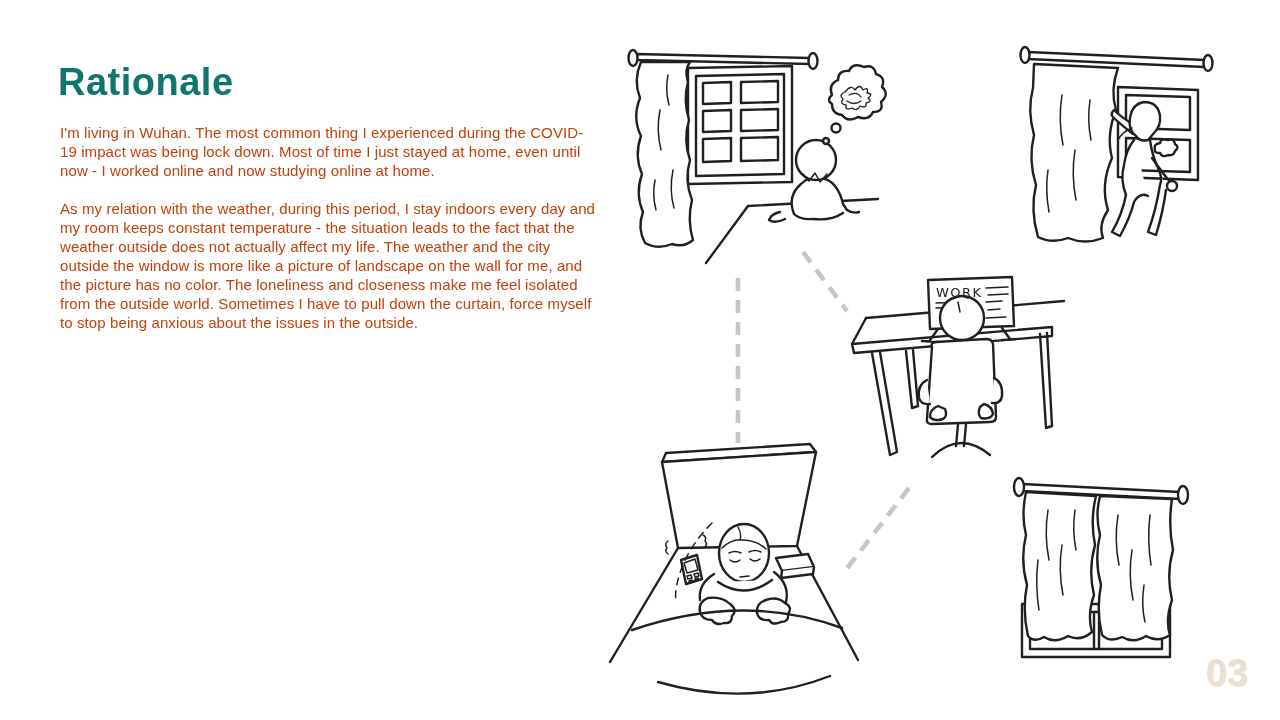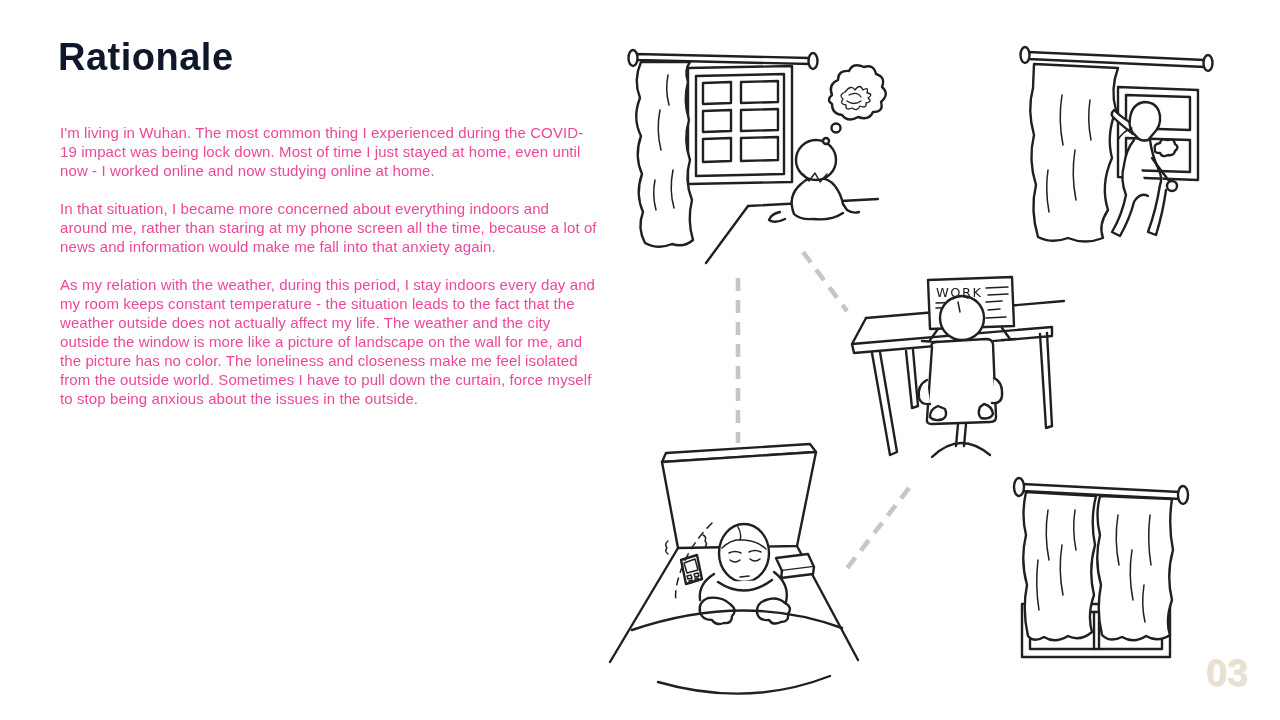--- a/index.html
+++ b/index.html
@@ -1,27 +1,27 @@
 <!DOCTYPE html>
 <html><head>
 <meta charset="utf-8">
 <style>
   html,body{margin:0;padding:0;background:#ffffff;}
   .slide{
     position:relative;width:1280px;height:720px;background:#ffffff;
     overflow:hidden;font-family:"Liberation Sans",sans-serif;
   }
   .title{
-    position:absolute;left:58px;top:36px;margin:0;
-    font-size:38px;font-weight:700;letter-spacing:.5px;color:#0f172a;
+    position:absolute;left:58px;top:61px;margin:0;
+    font-size:38px;font-weight:700;letter-spacing:.5px;color:#0f766e;
   }
   .text-col{position:absolute;left:60px;top:123px;width:540px;}
   .text-col p{
     margin:0 0 19px 0;font-size:15px;line-height:19px;
-    color:#ec4899;letter-spacing:.1px;
+    color:#c2410c;letter-spacing:.1px;
   }
   .page-number{
     position:absolute;right:32px;bottom:28px;margin:0;
     font-size:38px;font-weight:700;color:#e9e0cf;line-height:1;
     text-shadow:1px 1px 0 rgba(120,105,85,.18);
     text-align:right;
   }
   svg.art{position:absolute;left:0;top:0;}
   svg.art path,svg.art line,svg.art ellipse,svg.art circle,svg.art rect{
     fill:none;stroke:#202020;stroke-width:2.4;
@@ -40,21 +40,20 @@
 </style>
 </head>
 <body>
 
 <div class="slide">
 
   <h1 class="title">Rationale</h1>
 
   <div class="text-col">
     <p>I'm living in Wuhan. The most common thing I experienced during the COVID-19 impact was being lock down. Most of time I just stayed at home, even until now - I worked online and now studying online at home.</p>
-    <p>In that situation, I became more concerned about everything indoors and around me, rather than staring at my phone screen all the time, because a lot of news and information would make me fall into that anxiety again.</p>
     <p>As my relation with the weather, during this period, I stay indoors every day and my room keeps constant temperature - the situation leads to the fact that the weather outside does not actually affect my life. The weather and the city outside the window is more like a picture of landscape on the wall for me, and the picture has no color. The loneliness and closeness make me feel isolated from the outside world. Sometimes I have to pull down the curtain, force myself to stop being anxious about the issues in the outside.</p>
   </div>
 
   <svg class="art" width="1280" height="720" viewBox="0 0 1280 720">
 
     <g>
       <line class="dash" x1="803" y1="252" x2="847" y2="311"></line>
       <line class="dash" x1="738" y1="278" x2="738" y2="443"></line>
       <line class="dash" x1="909" y1="488" x2="845" y2="571"></line>
     </g>

